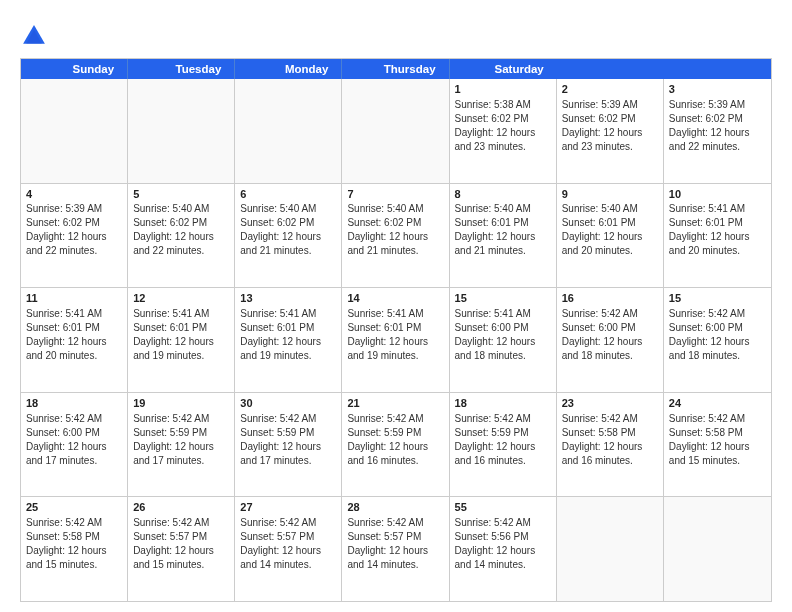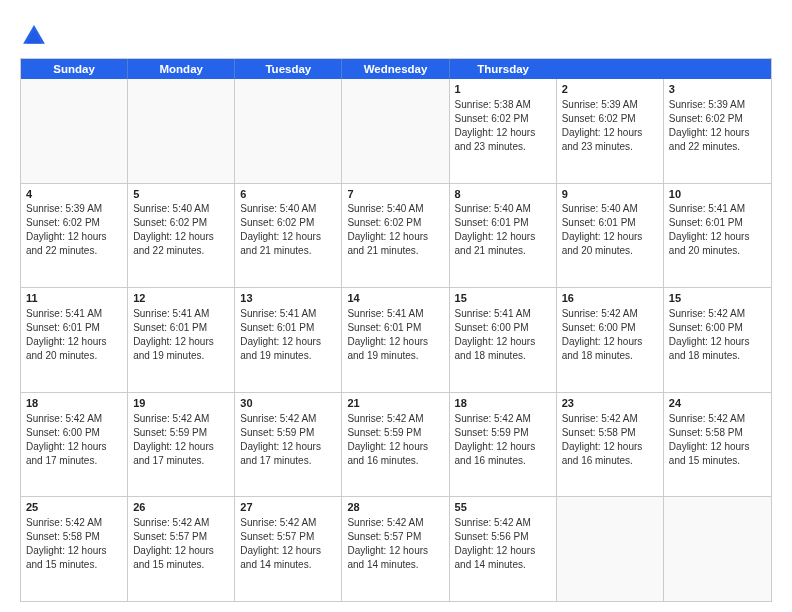--- a/index.html
+++ b/index.html
@@ -63,23 +63,23 @@
     }
     .cal-header-row {
       display: grid;
       grid-template-columns: repeat(7, 1fr);
       background: #2563eb;
     }
     .cal-header-cell {
       color: #fff;
       font-size: 11.5px;
       font-weight: bold;
-      padding: 4px 5px;
+      padding: 4px 13px;
       border-right: 1px solid #4a7fd4;
-      text-align: center;
+      text-align: right;
     }
     .cal-header-cell:last-child { border-right: none; }
     .cal-body {
       flex: 1;
       display: flex;
       flex-direction: column;
     }
     .cal-row {
       display: grid;
       grid-template-columns: repeat(7, 1fr);
@@ -129,24 +129,24 @@
     <div class="title-block">
       <div class="month-title"></div>
       <div class="location"></div>
     </div>
   </div>
 
   <div class="calendar">
     <div class="cal-header-row">
 
     <div class="cal-header-cell">Sunday</div>
+        <div class="cal-header-cell">Tuesday</div>
         <div class="cal-header-cell">Monday</div>
-        <div class="cal-header-cell">Tuesday</div>
-        <div class="cal-header-cell">Wednesday</div>
         <div class="cal-header-cell">Thursday</div>
+        <div class="cal-header-cell">Saturday</div>
       </div>
     <div class="cal-body">
 
     <div class="cal-row">
           <div class="cal-cell empty"></div>
           <div class="cal-cell empty"></div>
           <div class="cal-cell empty"></div>
           <div class="cal-cell empty"></div>
           <div class="cal-cell">
             <span class="day-num">1</span>

